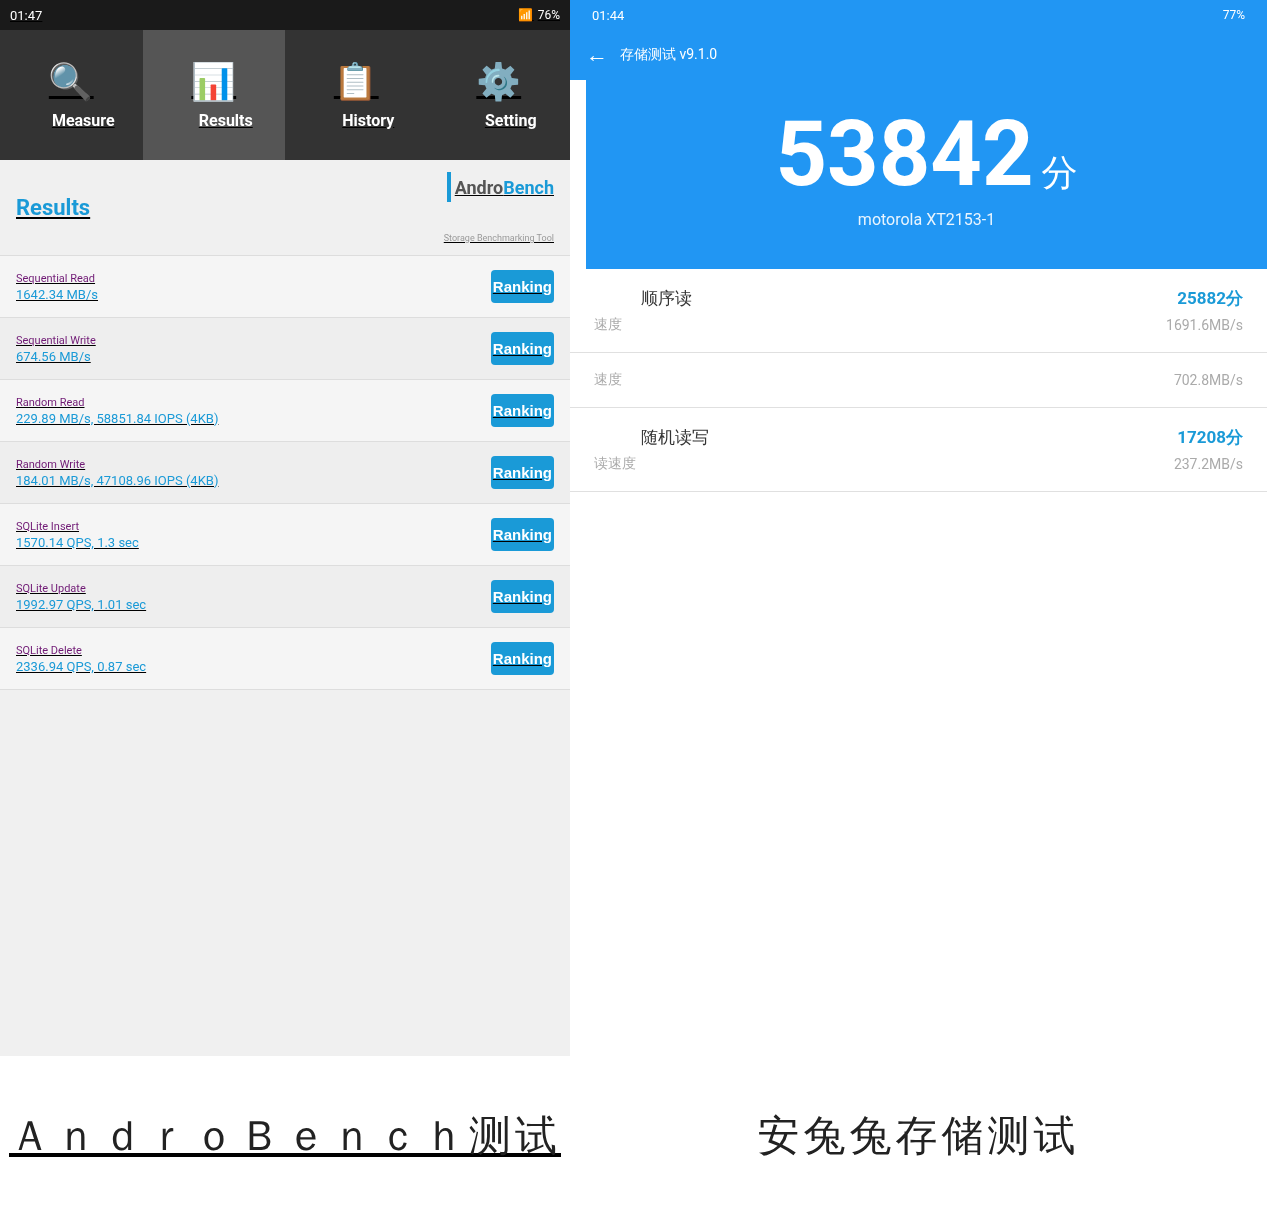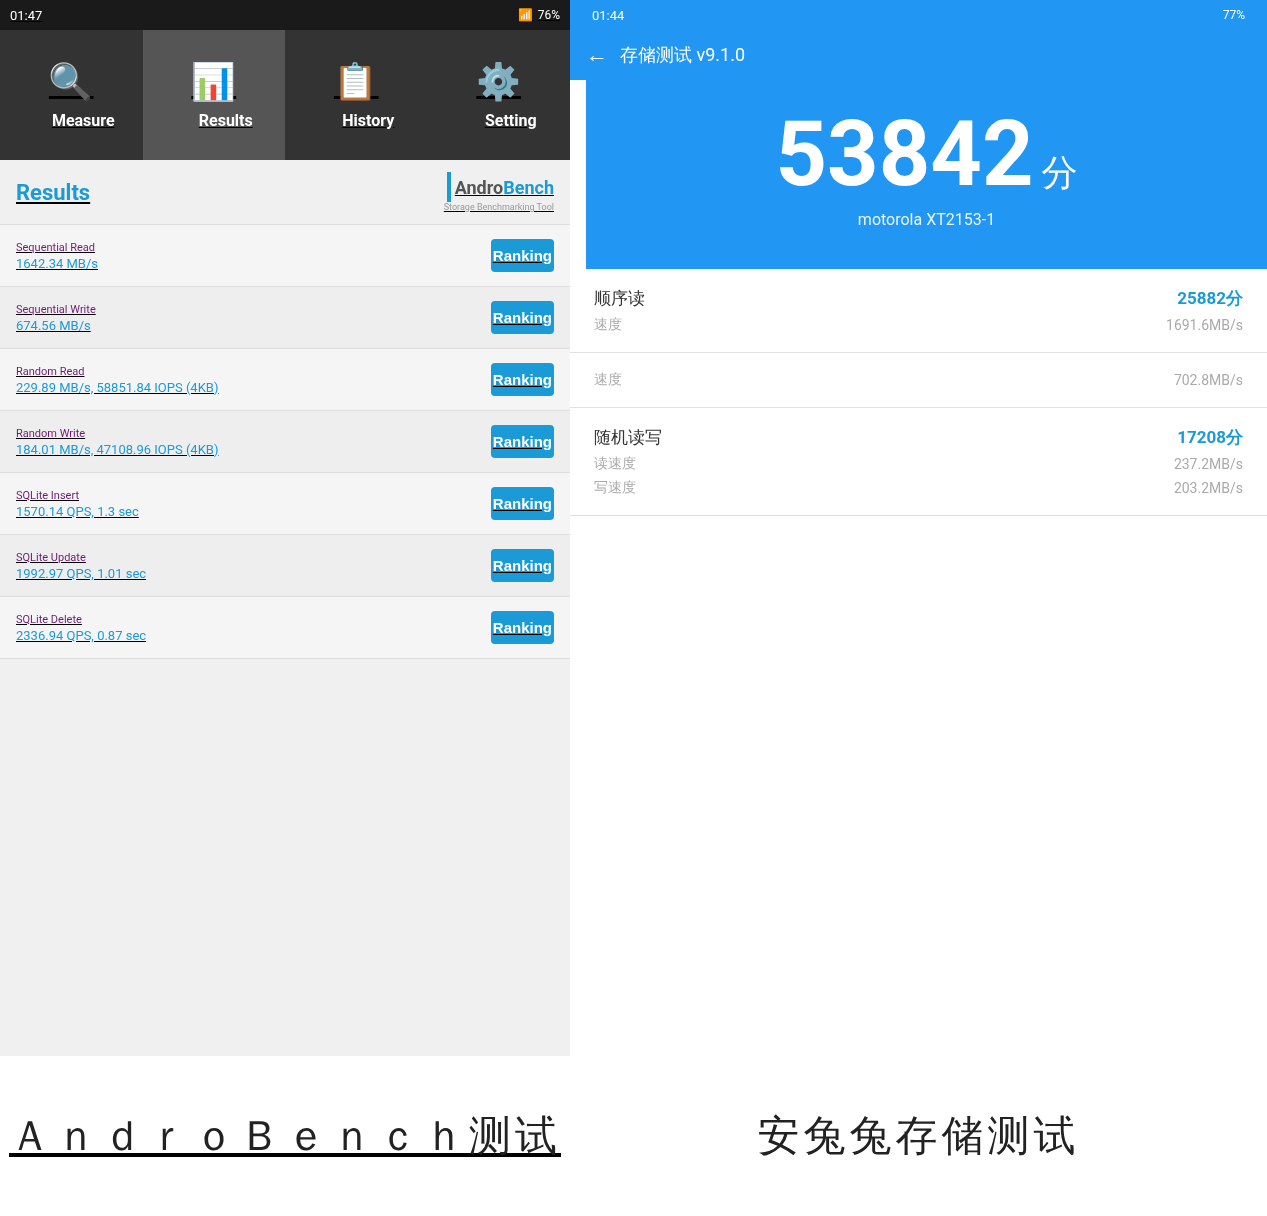--- a/index.html
+++ b/index.html
@@ -77,20 +77,21 @@
     .results-title {
       color: #1a9ad7;
       font-size: 22px;
       font-weight: bold;
     }
 
     .androbench-logo {
       display: flex;
       flex-direction: column;
       align-items: flex-end;
+      gap: 31px;
     }
 
     .androbench-logo .logo-main {
       font-size: 18px;
       font-weight: bold;
       color: #333;
     }
 
     .androbench-logo .logo-main span.andro {
       color: #555;
@@ -202,21 +203,21 @@
     }
 
     .back-arrow {
       color: white;
       font-size: 22px;
       cursor: pointer;
     }
 
     .top-bar-title {
       color: white;
-      font-size: 18px;
+      font-size: 14px;
       font-weight: normal;
     }
 
     .score-section {
       background: #2196f3;
       padding: 30px 20px 40px;
       display: flex;
       flex-direction: column;
       align-items: center;
       margin-left: 16px;
@@ -265,20 +266,21 @@
       margin-bottom: 6px;
     }
 
     .metric-row:last-child {
       margin-bottom: 0;
     }
 
     .metric-label-main {
       font-size: 17px;
       color: #333;
+      margin-left: 47px;
     }
 
     .metric-value-main {
       font-size: 17px;
       color: #1a9ad7;
       font-weight: bold;
     }
 
     .metric-label-sub {
       font-size: 14px;
@@ -457,23 +459,19 @@
       </div>
       <div class="metric-group">
         <div class="metric-row">
         <span class="metric-label-main">随机读写</span>
         <span class="metric-value-main">17208分</span>
       </div>
         <div class="metric-row">
       <span class="metric-label-sub">读速度</span>
       <span class="metric-value-sub">237.2MB/s</span>
     </div>
-        <div class="metric-row">
-      <span class="metric-label-sub">写速度</span>
-      <span class="metric-value-sub">203.2MB/s</span>
-    </div>
       </div>
     </div>
 
   <div class="bottom-label-right">
     <span>安兔兔存储测试</span>
   </div>
 </div>
 
 </body></html>

